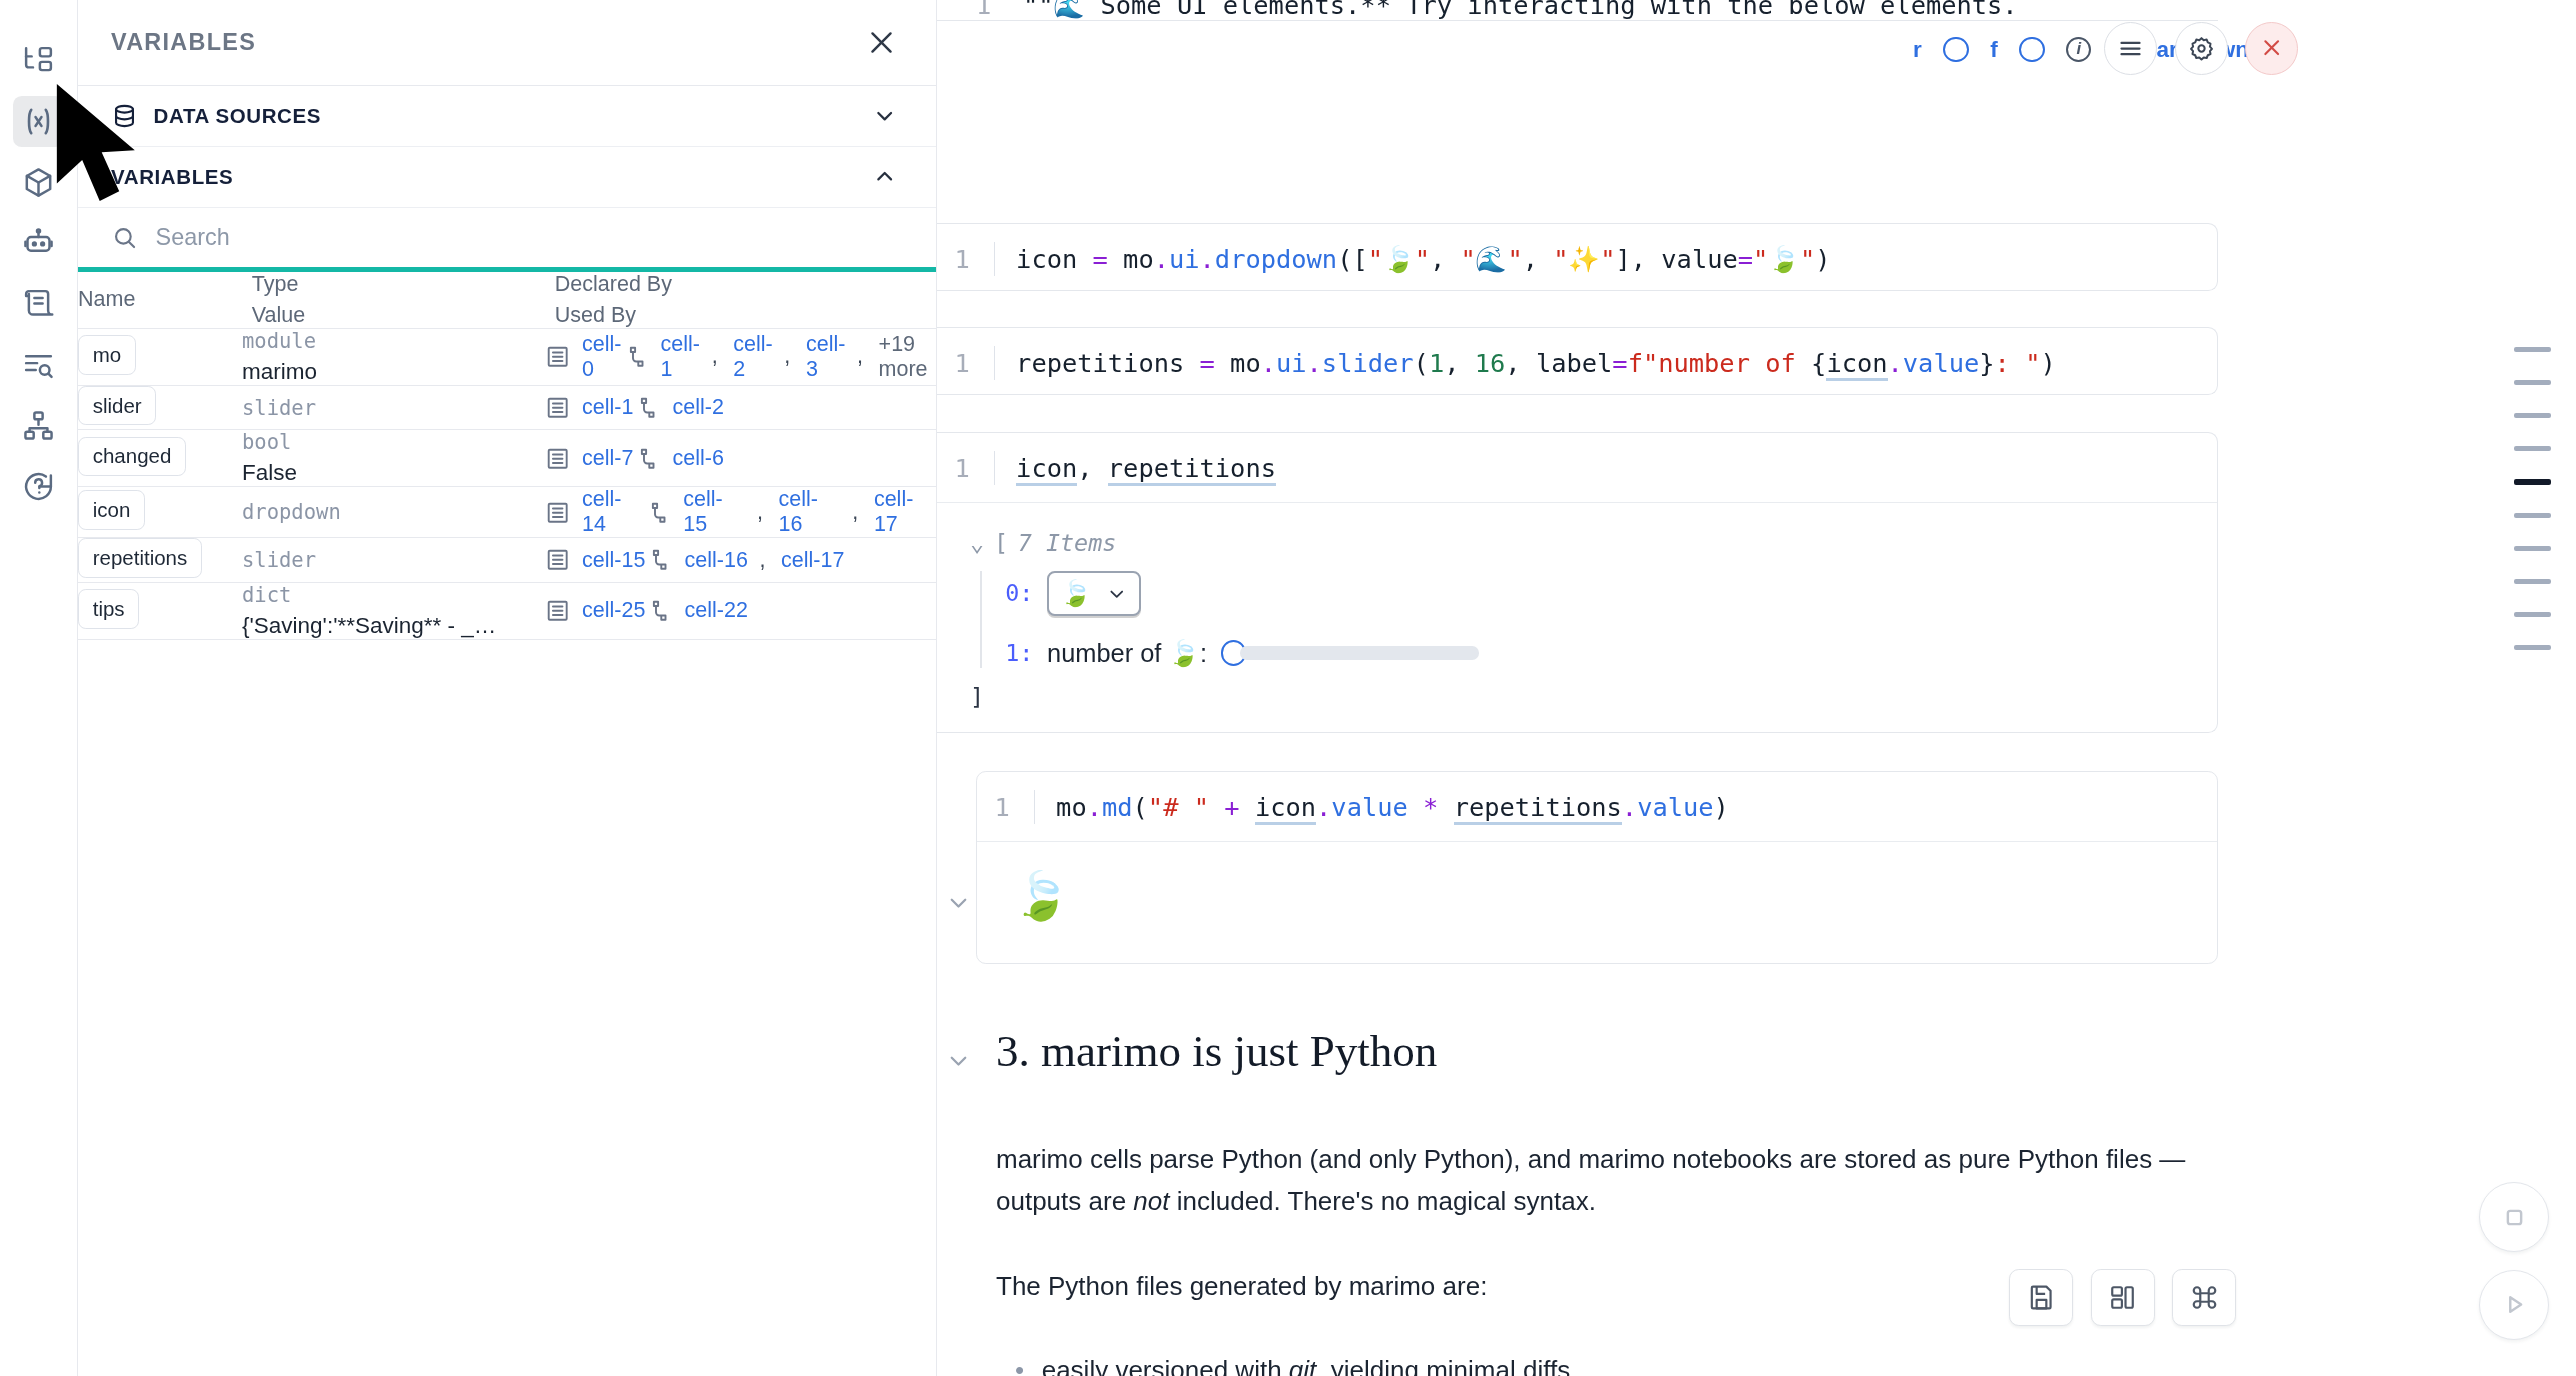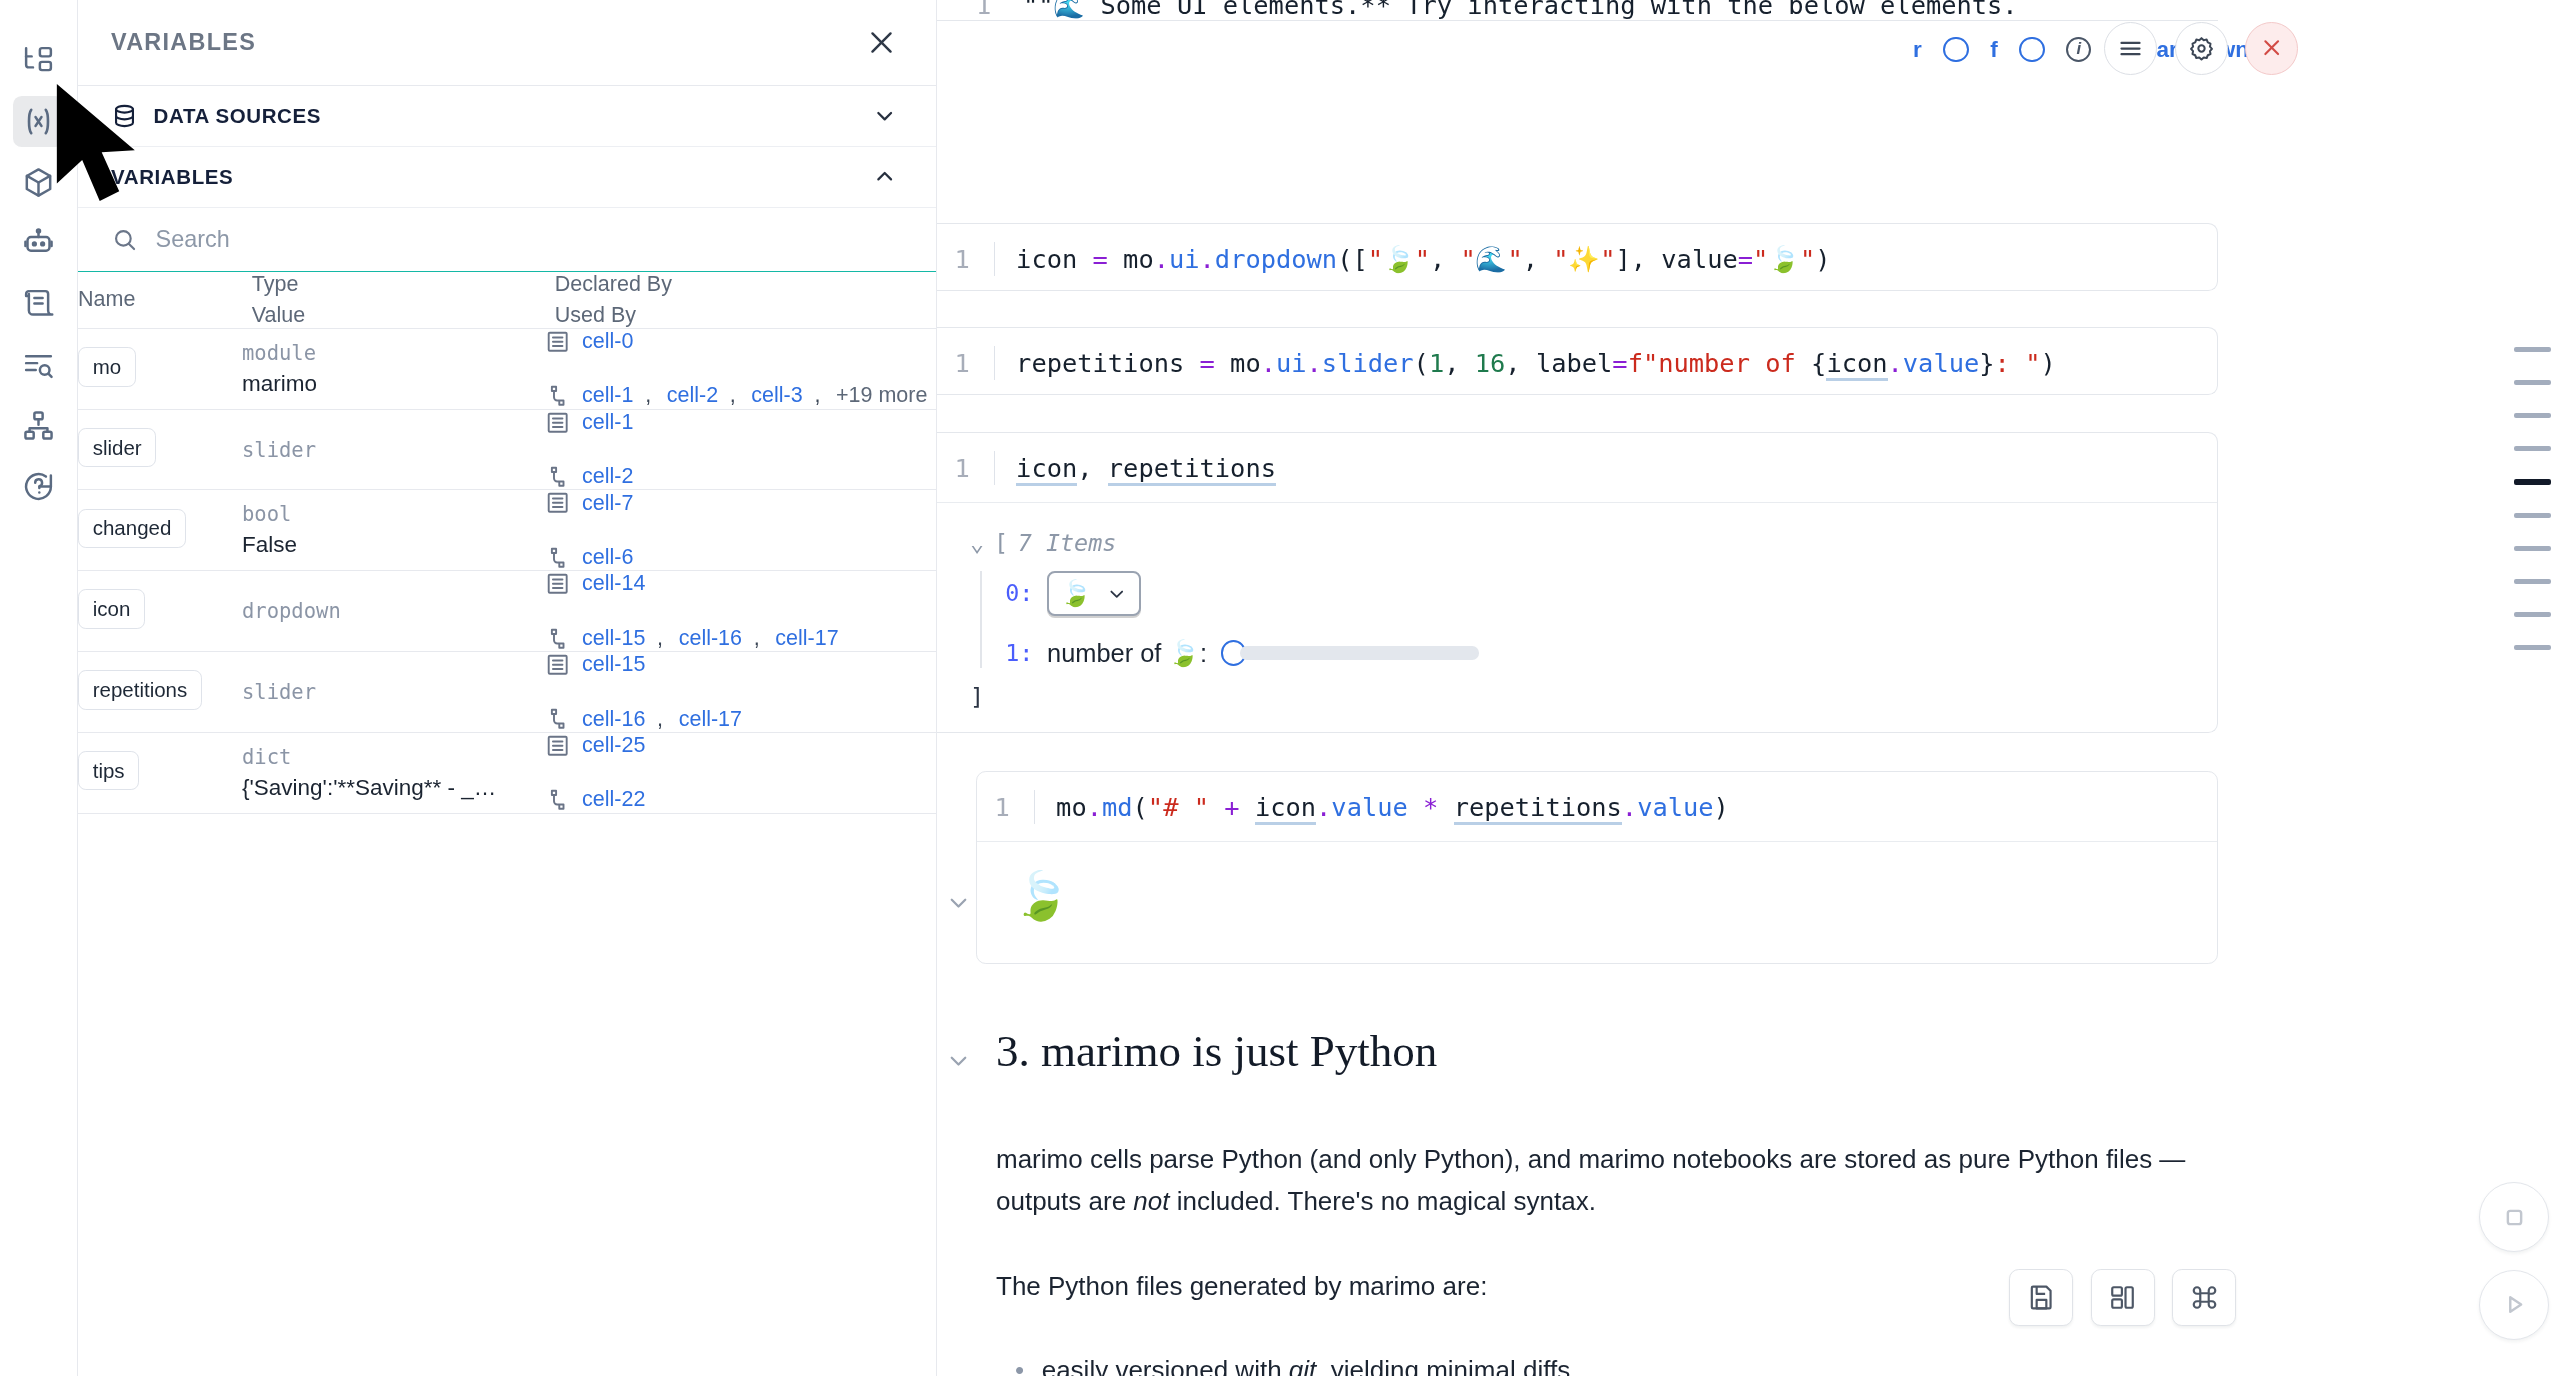--- a/index.html
+++ b/index.html
@@ -58,21 +58,21 @@
     font-size: 20.5px; font-weight: 700; letter-spacing: 0.6px;
     color: #15203a; flex: 1;
   }
   .section-head .chev { color: #27303f; line-height: 0; }
   .section-head .db { color: #15203a; line-height: 0; }
 
   .searchbar {
     height: 64px; flex: 0 0 64px;
     display: flex; align-items: center; gap: 17.6px;
     padding: 0 33px;
-    border-bottom: 1px solid #14b8a6;
+    border-bottom: 5px solid #14b8a6;
   }
   .searchbar .si { color: #6b7689; line-height: 0; }
   .searchbar input {
     border: 0; outline: 0; font-size: 23.4px;
     font-family: "Liberation Sans", sans-serif;
     color: #2a3342; background: transparent; width: 100%;
   }
   .searchbar input::placeholder { color: #8d98a8; }
 
   table.vars { width: 100%; border-collapse: collapse; table-layout: fixed; }
@@ -96,21 +96,21 @@
     padding: 6.8px 13.7px; font-size: 20.5px; color: #1e2836; background: #fff;
     max-width: 137px; overflow: hidden; text-overflow: ellipsis; white-space: nowrap;
     cursor: pointer;
   }
   td.td-type { padding: 19.5px 13.7px 19.5px 9.8px; }
   .tstack { display: flex; flex-direction: column; gap: 5.9px; }
   .ttype { font-family: "DejaVu Sans Mono", monospace; font-size: 20.5px; color: #8b95a6; }
   .tval  { font-size: 22.5px; color: #1b2431; white-space: nowrap; overflow: hidden; text-overflow: ellipsis; max-width: 264px; }
 
   td.td-decl { padding: 17.6px 19.5px 17.6px 0; }
-  .dstack { display: flex; flex-direction: column; gap: 29px; }
+  .dstack { display: flex; flex-direction: row; gap: 2px; }
   .drow { display: flex; align-items: center; gap: 11.7px; }
   .drow .ic { color: #6a7policy; line-height: 0; }
   .drow .ic { color: #6a7487; line-height: 0; }
   .cellref { font-size: 21.5px; color: #2f6fe0; cursor: pointer; }
   .sep { font-size: 21.5px; color: #3b4656; margin-right: 3.9px; }
   .more { font-size: 21.5px; color: #5d6878; }
 
   
   .nb {
     flex: 1 1 auto; position: relative;

